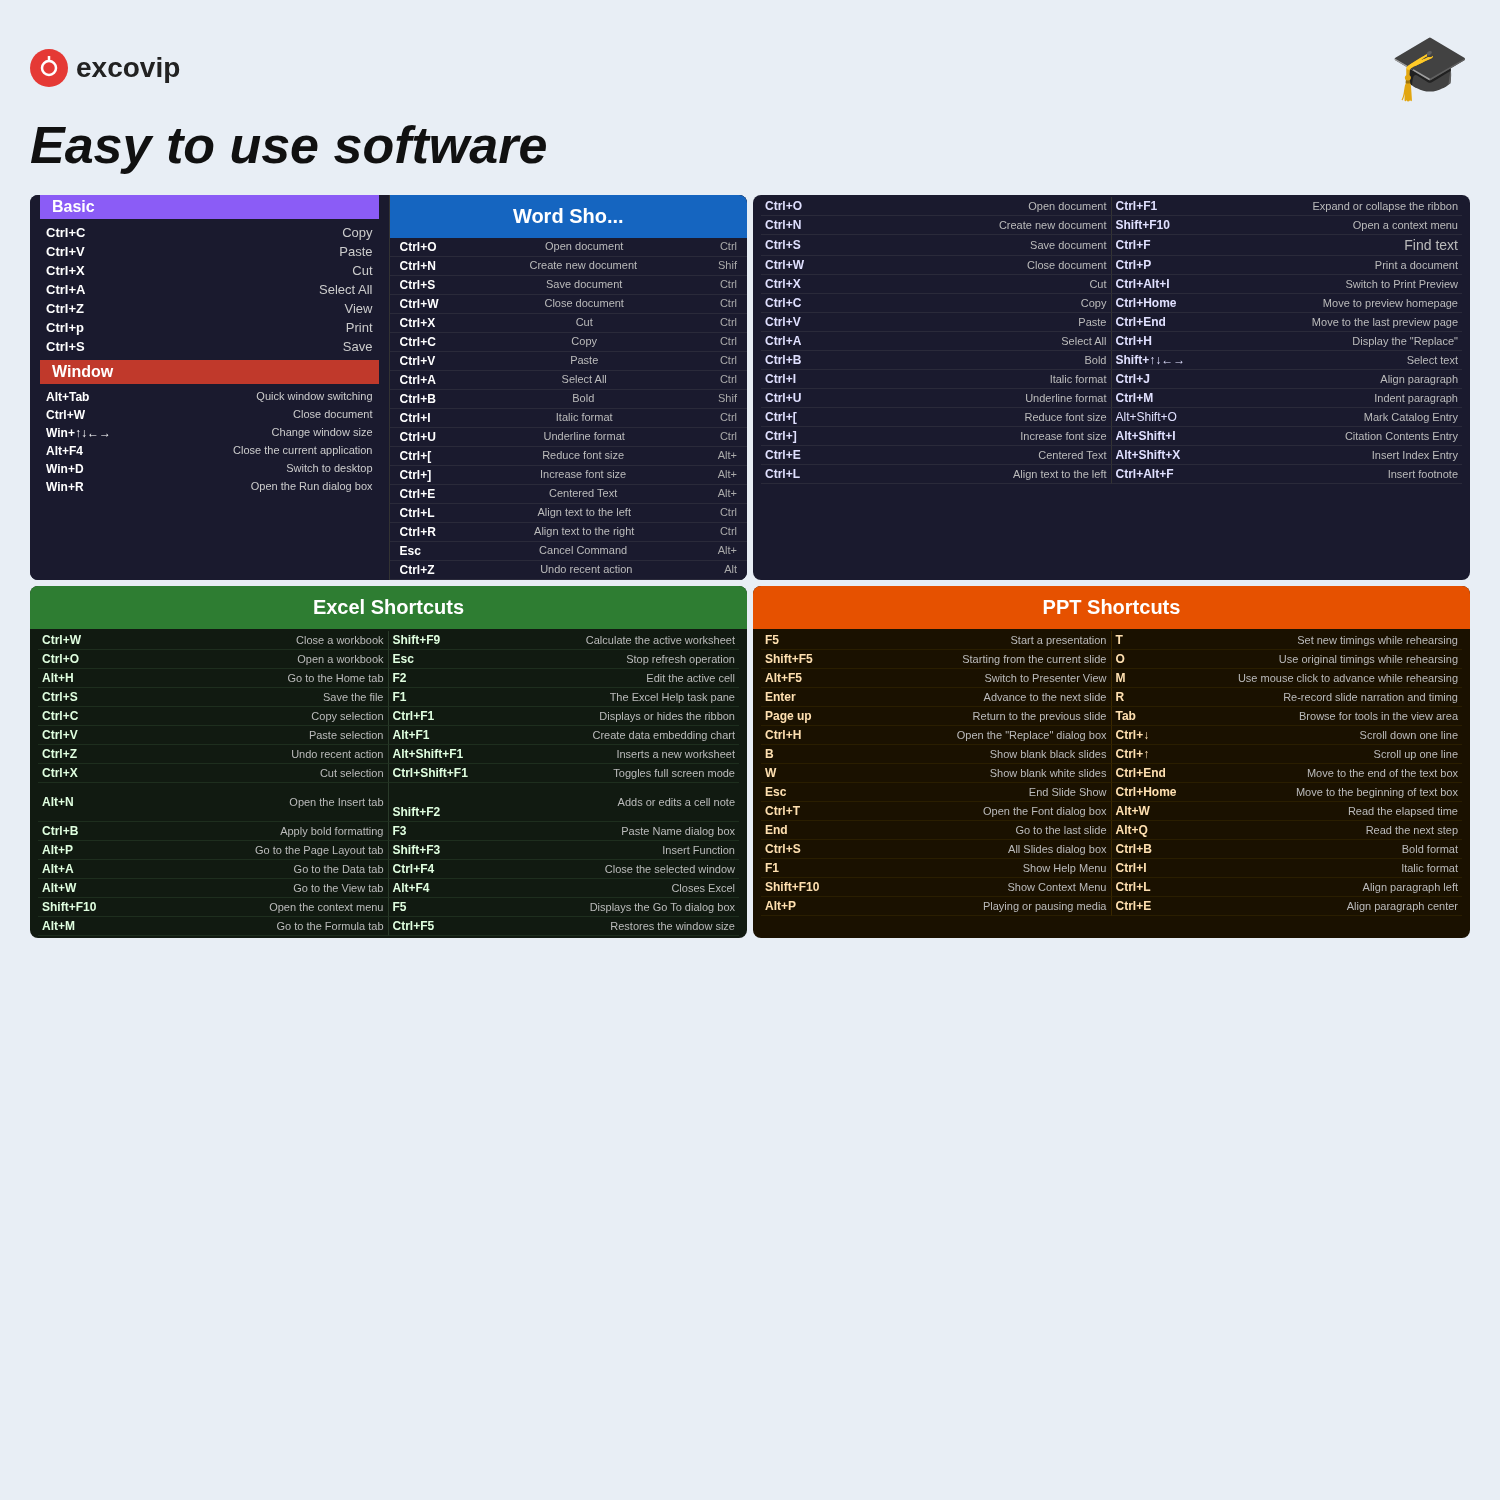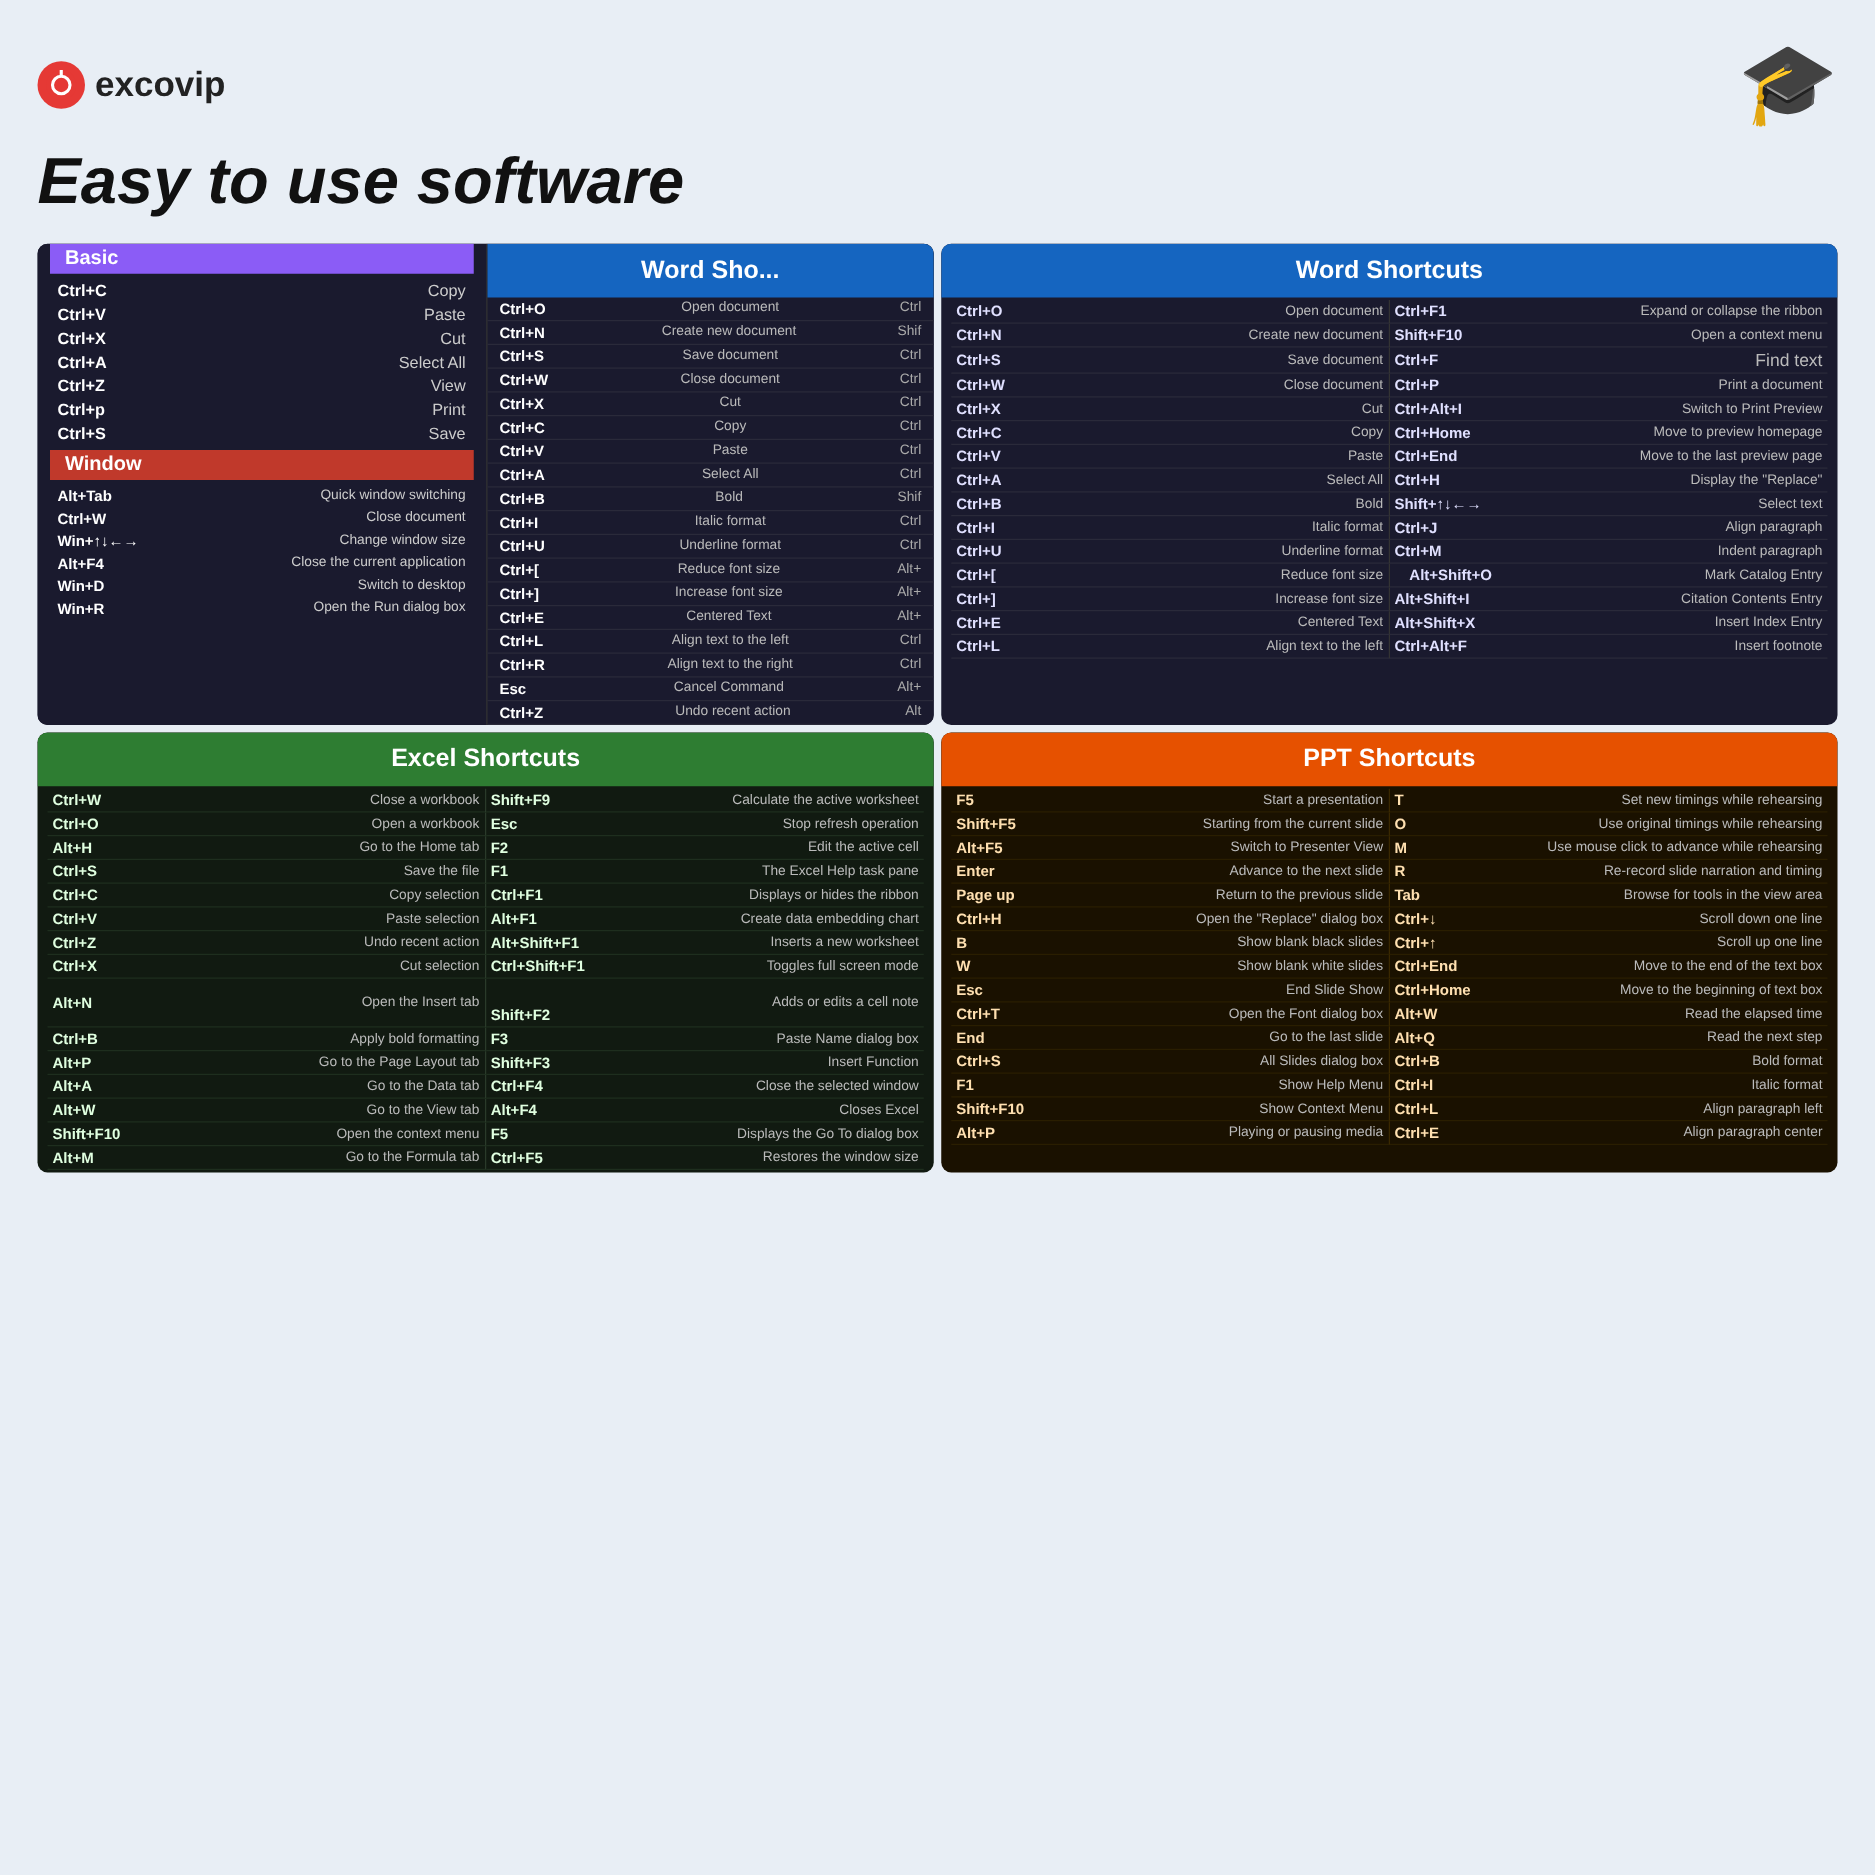--- a/index.html
+++ b/index.html
@@ -289,21 +289,20 @@
           <div style="display: flex; justify-content: space-between; padding: 2px 10px; font-size: 12px; border-bottom: 1px solid rgb(42, 42, 58);">
             <span style="color:#fff;font-weight:bold;min-width:55px;">Ctrl+Z</span>
             <span style="color:#bbb;text-align:right;font-size:11px;">Undo recent action</span>
             <span style="color:#aaa;margin-left:6px;font-size:11px;">Alt</span>
           </div>
         </div>
     </div>
   </div>
 
   <div class="top-right">
-    <div class="section-header-blue">Word Shortcuts</div>
     <div class="two-col-grid" id="word-right-shortcuts">
         <div style="display: flex; justify-content: space-between; align-items: center; padding: 2px 4px; font-size: 12px; border-bottom: 1px solid rgb(42, 42, 58); border-right: 1px solid rgb(51, 51, 51);">
           <span style="color:#e0e0ff;font-weight:bold;min-width:70px;">Ctrl+O</span>
           <span style="color:#bbb;text-align:right;font-size:11px;">Open document</span>
         </div>
         <div style="display: flex; justify-content: space-between; align-items: center; padding: 2px 4px; font-size: 12px; border-bottom: 1px solid rgb(42, 42, 58);">
           <span style="color:#e0e0ff;font-weight:bold;min-width:90px;">Ctrl+F1</span>
           <span style="color:#bbb;text-align:right;font-size:11px;">Expand or collapse the ribbon</span>
         </div>
         <div style="display: flex; justify-content: space-between; align-items: center; padding: 2px 4px; font-size: 12px; border-bottom: 1px solid rgb(42, 42, 58); border-right: 1px solid rgb(51, 51, 51);">
@@ -384,21 +383,21 @@
         </div>
         <div style="display: flex; justify-content: space-between; align-items: center; padding: 2px 4px; font-size: 12px; border-bottom: 1px solid rgb(42, 42, 58);">
           <span style="color:#e0e0ff;font-weight:bold;min-width:90px;">Ctrl+M</span>
           <span style="color:#bbb;text-align:right;font-size:11px;">Indent paragraph</span>
         </div>
         <div style="display: flex; justify-content: space-between; align-items: center; padding: 2px 4px; font-size: 12px; border-bottom: 1px solid rgb(42, 42, 58); border-right: 1px solid rgb(51, 51, 51);">
           <span style="color:#e0e0ff;font-weight:bold;min-width:70px;">Ctrl+[</span>
           <span style="color:#bbb;text-align:right;font-size:11px;">Reduce font size</span>
         </div>
         <div style="display: flex; justify-content: space-between; align-items: center; padding: 2px 4px; font-size: 12px; border-bottom: 1px solid rgb(42, 42, 58);">
-          <span style="color:#e0e0ff;font-weight:bold;min-width:90px;text-align:center;">Alt+Shift+O</span>
+          <span style="color:#e0e0ff;font-weight:normal;min-width:90px;">Alt+Shift+O</span>
           <span style="color:#bbb;text-align:right;font-size:11px;">Mark Catalog Entry</span>
         </div>
         <div style="display: flex; justify-content: space-between; align-items: center; padding: 2px 4px; font-size: 12px; border-bottom: 1px solid rgb(42, 42, 58); border-right: 1px solid rgb(51, 51, 51);">
           <span style="color:#e0e0ff;font-weight:bold;min-width:70px;">Ctrl+]</span>
           <span style="color:#bbb;text-align:right;font-size:11px;">Increase font size</span>
         </div>
         <div style="display: flex; justify-content: space-between; align-items: center; padding: 2px 4px; font-size: 12px; border-bottom: 1px solid rgb(42, 42, 58);">
           <span style="color:#e0e0ff;font-weight:bold;min-width:90px;">Alt+Shift+I</span>
           <span style="color:#bbb;text-align:right;font-size:11px;">Citation Contents Entry</span>
         </div>

